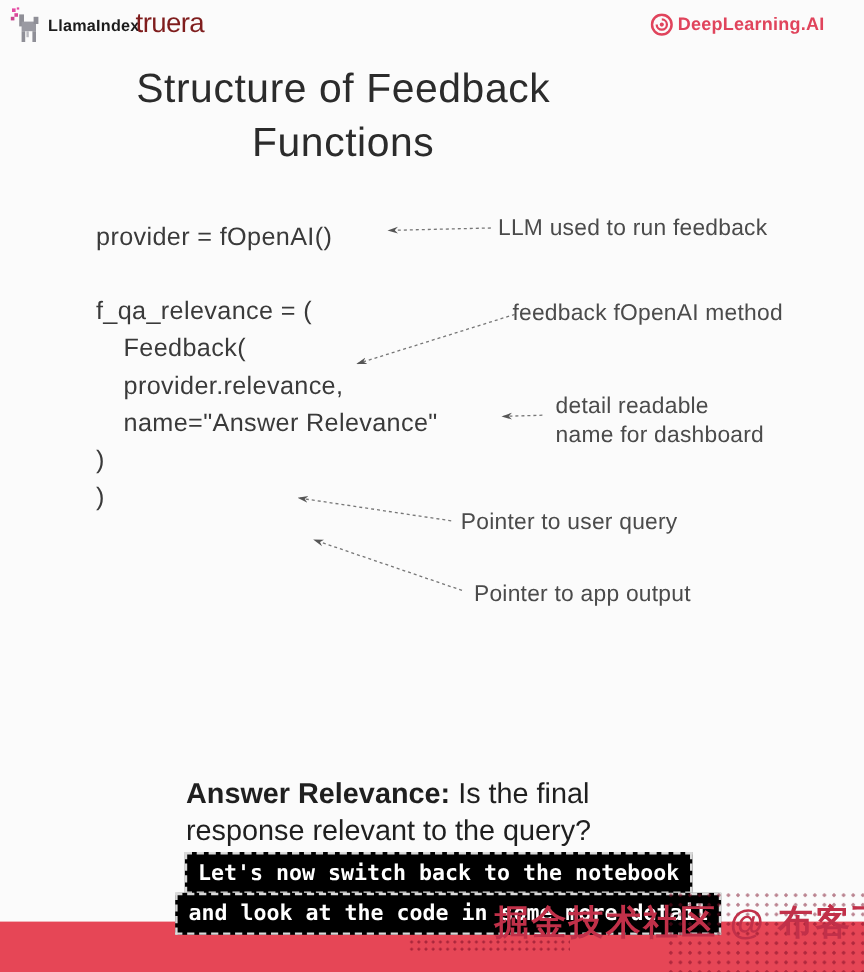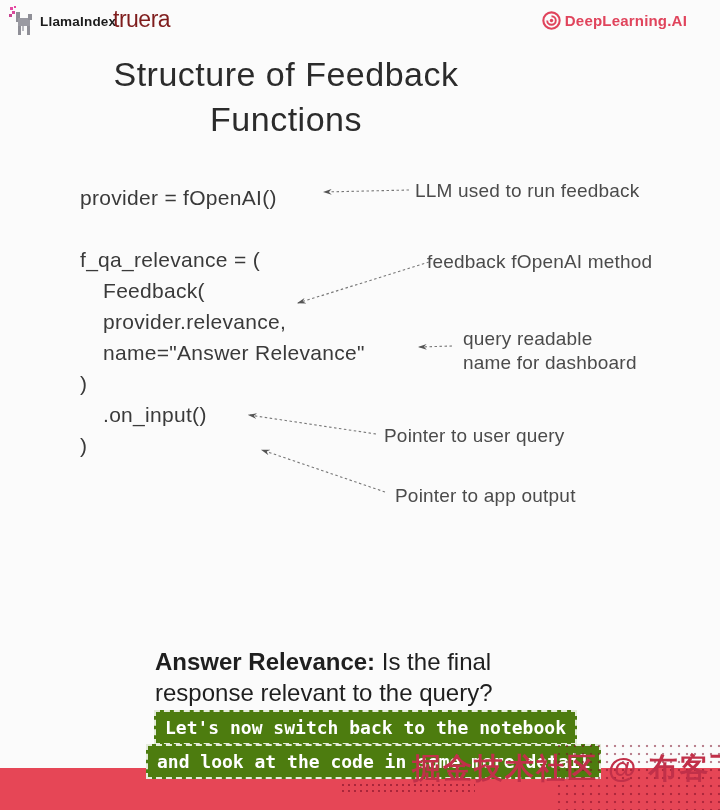--- a/index.html
+++ b/index.html
@@ -30,21 +30,21 @@
   .ann-method{left:427px;top:250px;}
   .ann-name{left:463px;top:327px;white-space:normal;width:210px;}
   .ann-input{left:384px;top:424px;}
   .ann-output{left:395px;top:484px;}
   
   .arrows{position:absolute;left:0;top:0;pointer-events:none;}
   
   .desc{position:absolute;left:155px;top:646px;font-size:24px;line-height:31px;color:#1f1f1f;}
   .desc b{font-weight:800;}
   
-  .cap{position:absolute;background:#4d7c0f;color:#fff;
+  .cap{position:absolute;background:#000000;color:#fff;
     font-family:"DejaVu Sans Mono", monospace;font-weight:700;font-size:18px;
     padding:5px 9px;border:2px dashed rgba(255,255,255,.85);white-space:nowrap;}
   .cap1{left:154px;top:710px;z-index:3;}
   .cap2{left:146px;top:744px;z-index:3;}
   
   .bottom-bar{position:absolute;left:0;top:768px;width:720px;height:42px;background:#E64656;z-index:2;}
   .halftone{position:absolute;left:555px;top:742px;width:165px;height:68px;z-index:4;
     background-image:radial-gradient(rgba(120,10,35,.5) 1.2px, transparent 1.6px);
     background-size:8px 8px;}
   .dotrow{position:absolute;left:340px;top:782px;width:135px;height:12px;z-index:4;
@@ -87,28 +87,27 @@
   <div>Functions</div>
 </div>
 
 <div class="code">
   <div class="ln">provider = fOpenAI()</div>
   <div class="ln gap">f_qa_relevance = (</div>
   <div class="ln ind">Feedback(</div>
   <div class="ln ind">provider.relevance,</div>
   <div class="ln ind">name="Answer Relevance"</div>
   <div class="ln">)</div>
-  <div class="ln ind">.on_input()</div>
   <div class="ln">)</div>
 </div>
 
 <div class="ann ann-llm">LLM used to run feedback</div>
 <div class="ann ann-method">feedback fOpenAI method</div>
 <div class="ann ann-name">
-  <div>query readable</div>
+  <div>detail readable</div>
   <div>name for dashboard</div>
 </div>
 <div class="ann ann-input">Pointer to user query</div>
 <div class="ann ann-output">Pointer to app output</div>
 
 <svg class="arrows" width="720" height="810" viewBox="0 0 720 810">
   <defs>
     <marker id="ah" markerWidth="8" markerHeight="6" refX="7" refY="3" orient="auto">
       <path d="M8,3 L0,0.4 L2.5,3 L0,5.6 Z" fill="#555"></path>
     </marker>

